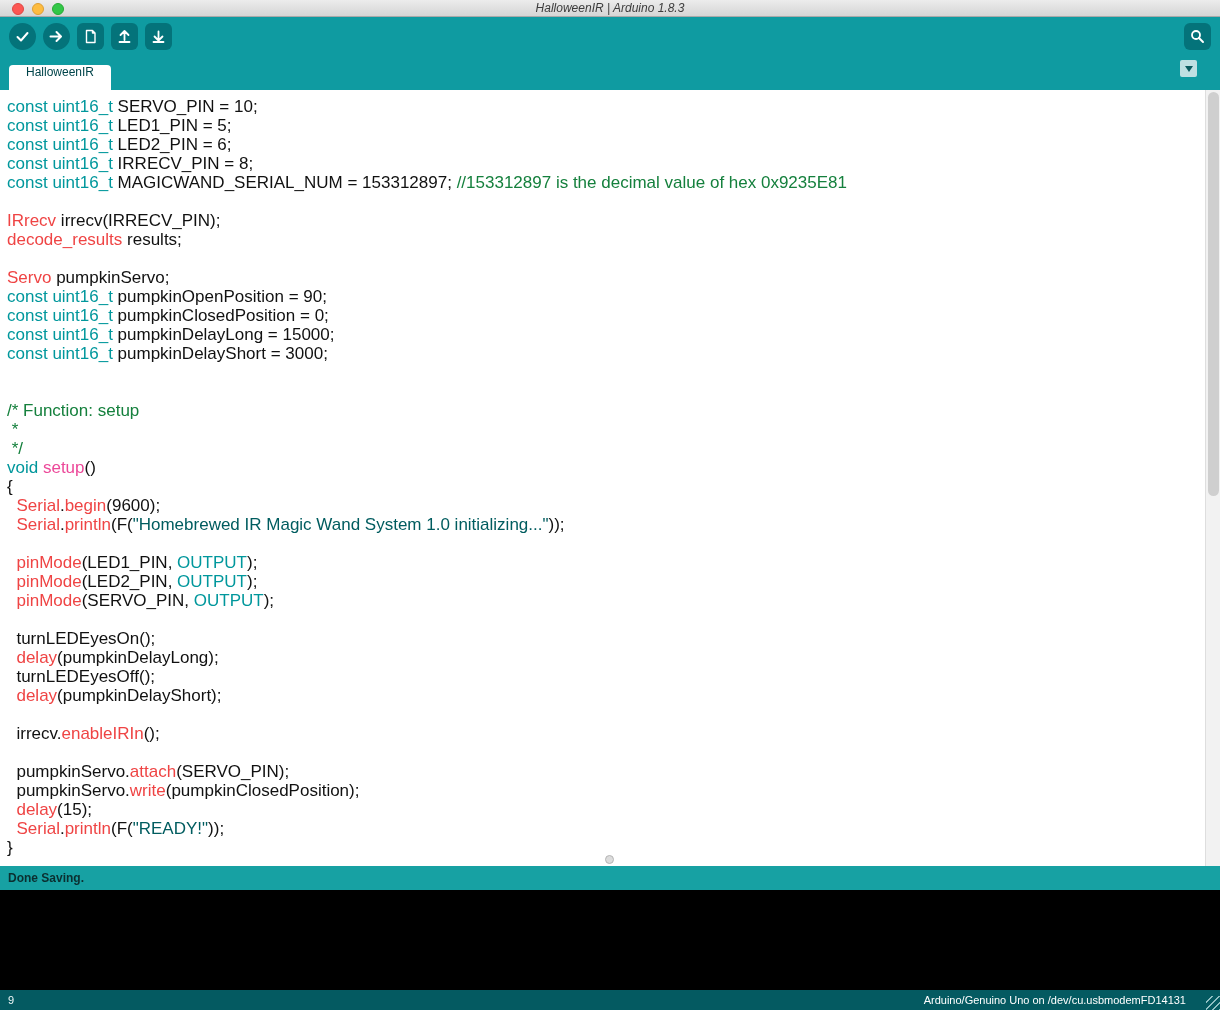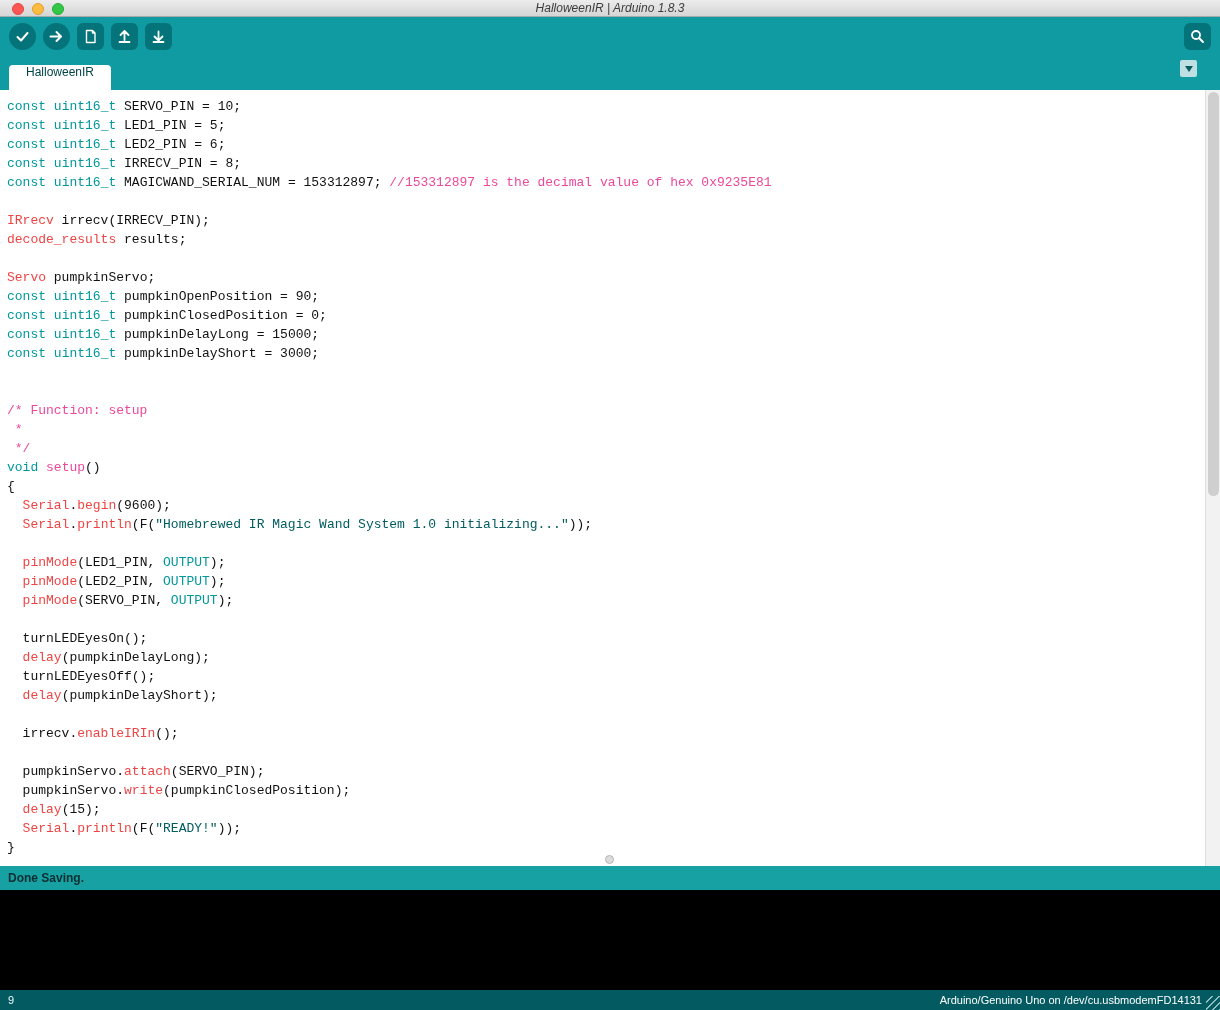--- a/index.html
+++ b/index.html
@@ -34,49 +34,49 @@
   .tab { height:25px; background:#ffffff; border-radius:4px 4px 0 0; padding:0 17px;
          display:flex; align-items:flex-start; font-size:12px; color:#00444a; }
   .tab-dropdown { position:absolute; right:23px; top:5px; width:17px; height:17px;
                   background:#bfe0e2; border-radius:2px; display:flex; align-items:center;
                   justify-content:center; cursor:pointer; }
   .tab-dropdown .tri { width:0; height:0; border-left:4px solid transparent;
                        border-right:4px solid transparent; border-top:6px solid #0b5c60; }
 
   
   .editor { flex:1 1 auto; background:#ffffff; position:relative; overflow:hidden; }
-  .code { padding:7px 8px 0 7px; font-family:Liberation Mono, monospace; font-size:13px;
+  .code { padding:7px 8px 0 7px; font-family:Liberation Sans, sans-serif; font-size:17px;
           line-height:19px; white-space:pre; }
   .code-line { min-height:19px; }
   .tok-k { color:#00979c; }
   .tok-f { color:#ef4444; }
   .tok-g { color:#ec4899; }
   .tok-s { color:#005c5f; }
-  .tok-c { color:#ec4899; }
+  .tok-c { color:#15803d; }
   .tok-p { color:#111111; }
 
   .scrollbar { position:absolute; top:0; right:0; bottom:0; width:15px; background:#f2f2f2;
                border-left:1px solid #dedede; }
   .scroll-thumb { position:absolute; top:2px; left:2px; width:11px; height:52%;
                   background:#cfcfcf; border-radius:6px; }
   .split-grip { position:absolute; bottom:2px; left:50%; margin-left:-5px; width:9px; height:9px;
                 border-radius:50%; background:#dcdcdc; border:1px solid #b5b5b5; }
 
   
   .statusbar { height:24px; flex:0 0 24px; background:#17a1a3; display:flex; align-items:center;
                padding:0 8px; font-size:12px; color:#0b2f30;font-weight:bold; }
 
   
   .console { height:100px; flex:0 0 100px; background:#000000; }
 
   
   .footer { height:20px; flex:0 0 20px; background:#045a61; display:flex; align-items:center;
             justify-content:space-between; padding:0 6px 0 8px; position:relative; }
   .footer-left  { font-size:11px; color:#eef7f7; }
-  .footer-right { font-size:11px; color:#ffffff; margin-right:12px; }
+  .footer-right { font-size:11px; color:#ffffff; margin-right:28px; }
   .resize-grip { position:absolute; right:0; bottom:0; width:14px; height:14px;
                  background:repeating-linear-gradient(135deg, transparent 0 4px, #8fbfc2 4px 5px); }
 </style>
 </head>
 <body>
 
 <div class="window">
 
   <div class="titlebar">
     <div class="traffic">

